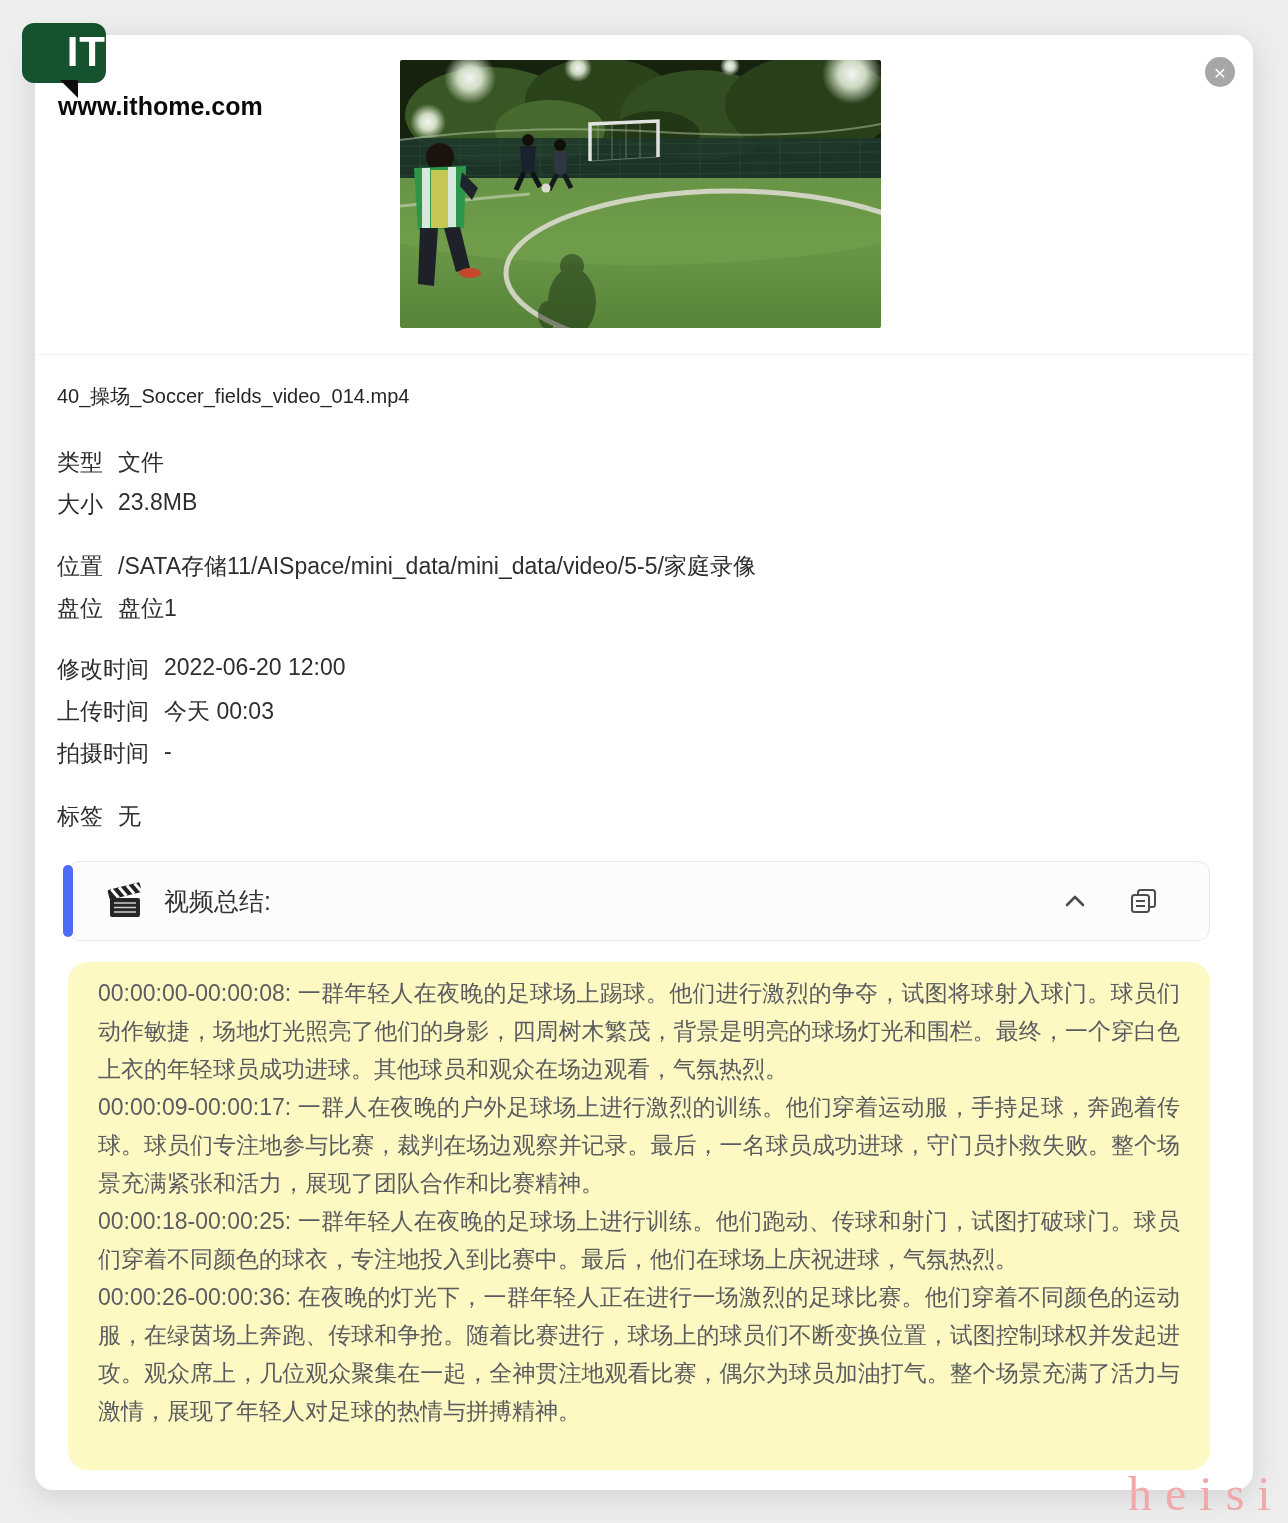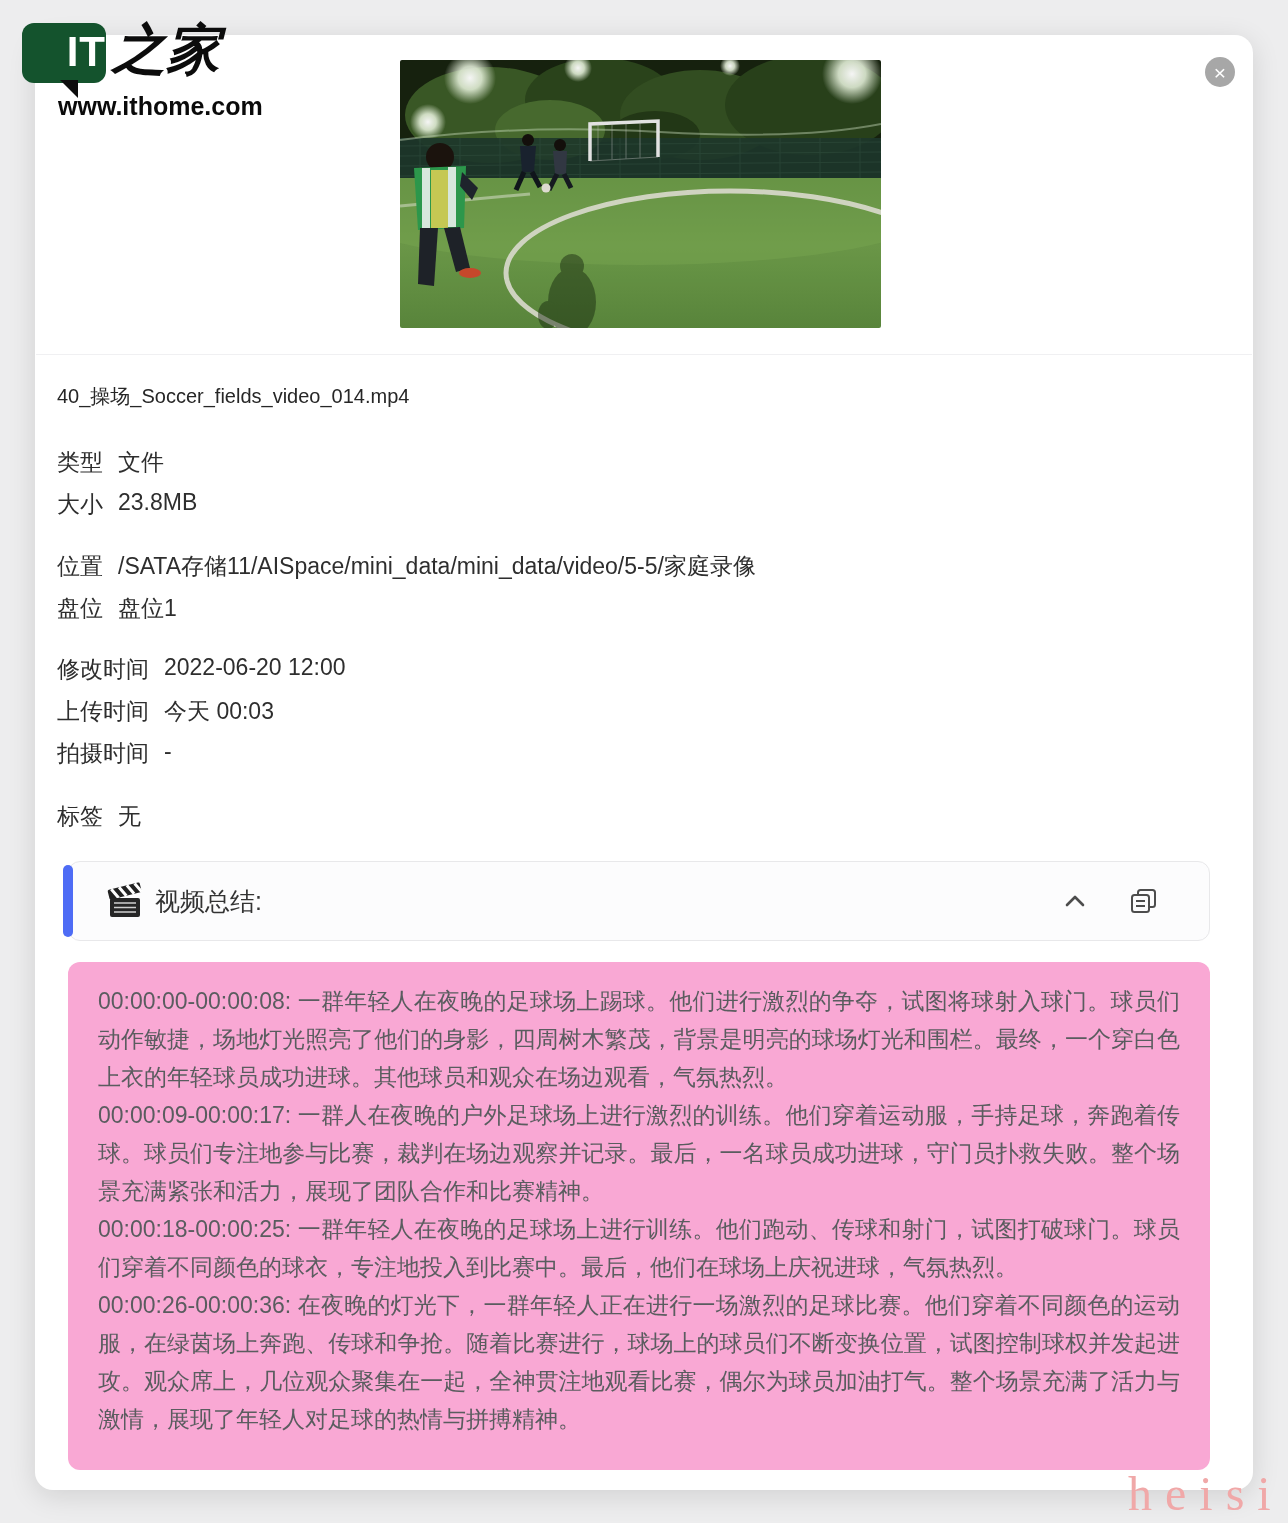--- a/index.html
+++ b/index.html
@@ -38,45 +38,44 @@
   .detail-row{position:absolute;left:57px;display:flex;gap:15px;font-size:23px;color:#2e2e2e;z-index:2;white-space:nowrap;}
   .detail-row .lab{color:#2e2e2e;}
   .detail-row .val{color:#2e2e2e;}
 
   
   .sum-header{position:absolute;left:68px;top:861px;width:1142px;height:80px;background:#fcfcfd;
     border:1px solid #e8e8ea;border-radius:12px;box-sizing:border-box;z-index:2;display:flex;align-items:center;}
   .accent-bar{position:absolute;left:63px;top:865px;width:10px;height:72px;border-radius:6px;
     background:#4e6cf5;z-index:3;}
   .clapper{margin-left:36px;width:42px;height:38px;flex:0 0 auto;}
-  .sum-title{margin-left:8px;font-size:25px;color:#333;}
+  .sum-title{margin-left:17px;font-size:25px;color:#333;}
   .hdr-btn{background:none;border:none;padding:0;width:36px;height:36px;cursor:pointer;}
   .collapse-btn{position:absolute;right:116px;top:22px;}
   .copy-btn{position:absolute;right:48px;top:22px;}
 
   
-  .sum-box{position:absolute;left:68px;top:962px;width:1142px;height:508px;background:#f9a8d4;
-    border-radius:12px;box-sizing:border-box;padding:20px 30px;overflow:hidden;z-index:2;}
+  .sum-box{position:absolute;left:68px;top:962px;width:1142px;height:508px;background:#fef9c3;
+    border-radius:20px;box-sizing:border-box;padding:12px 30px;overflow:hidden;z-index:2;}
   .sum-box p{margin:0;font-size:23px;line-height:38px;color:#5a5c5f;text-align:justify;}
 
   
   .heisi{position:absolute;left:1128px;top:1466px;font-family:"Liberation Serif","DejaVu Serif",serif;
     font-size:48px;color:#f0a8a8;letter-spacing:13px;z-index:40;}
 </style>
 </head>
 <body>
 
 <div class="page">
 
   <div class="card"></div>
 
   <div class="itlogo">
     <div class="it-box">IT</div>
     <div class="it-tail"></div>
-    <div class="it-zhi">之家</div>
     <div class="it-url">www.ithome.com</div>
   </div>
 
   <button class="close-btn">
     <span>×</span>
   </button>
 
   <div class="thumb">
     <svg width="481" height="268" viewBox="0 0 481 268" xmlns="http://www.w3.org/2000/svg">
       <defs>

